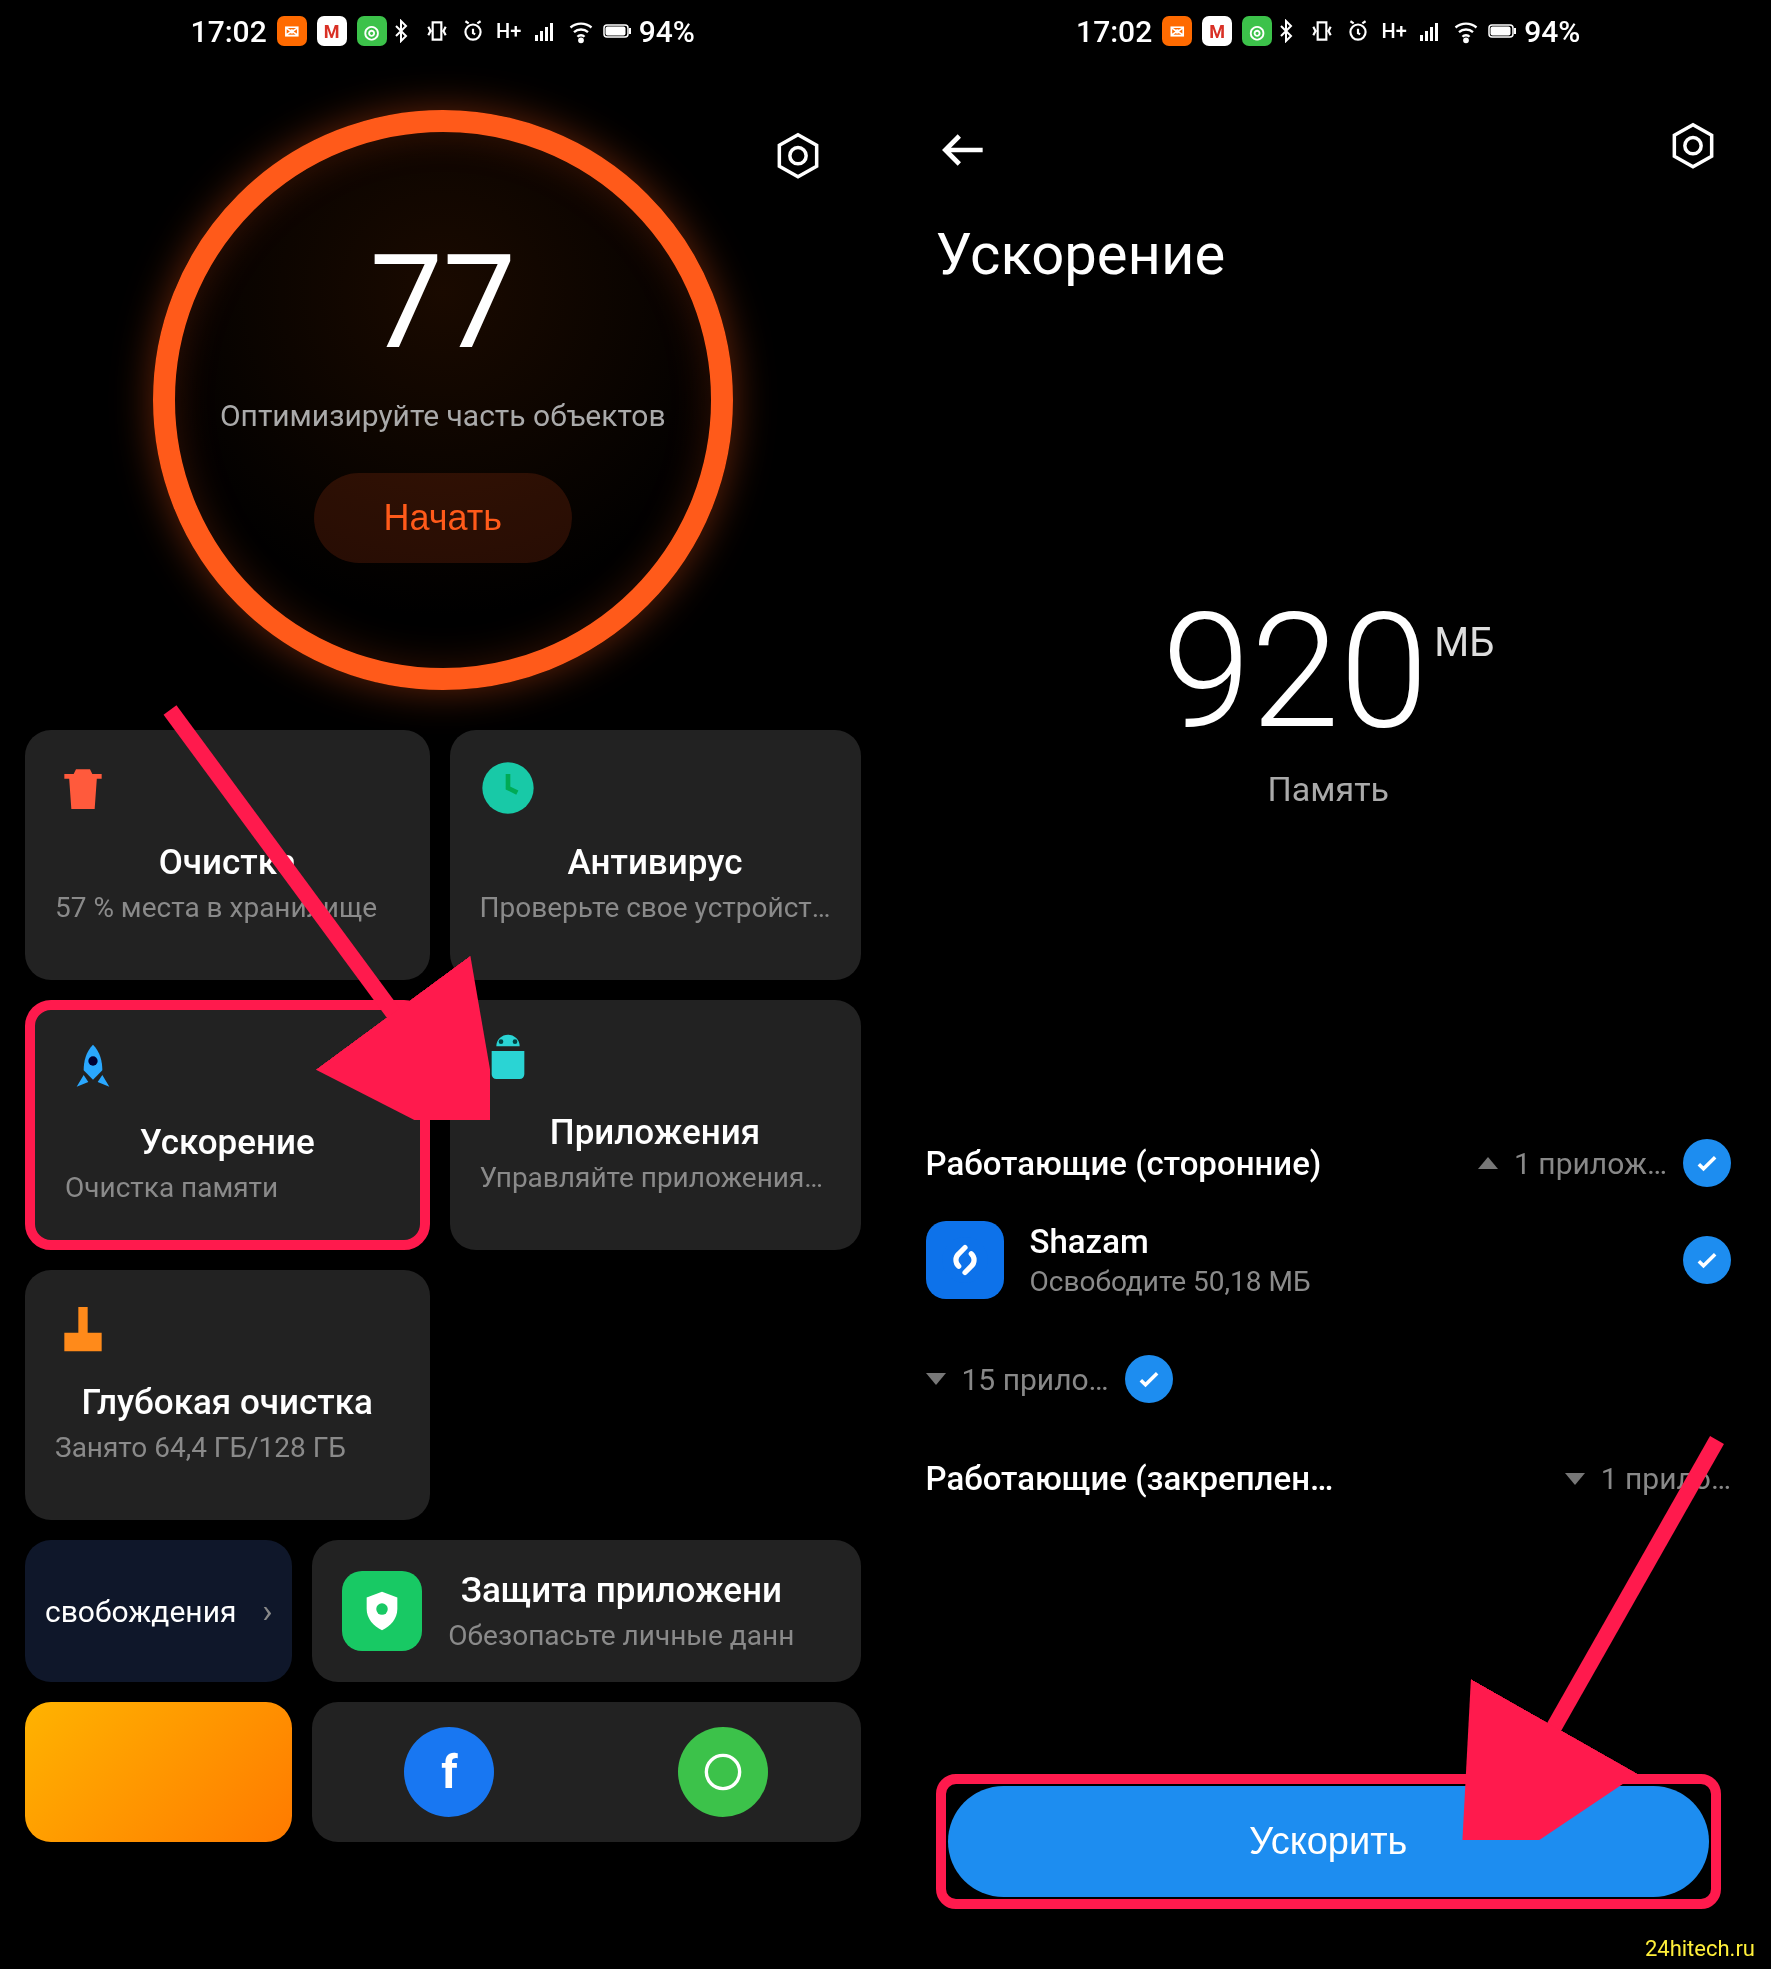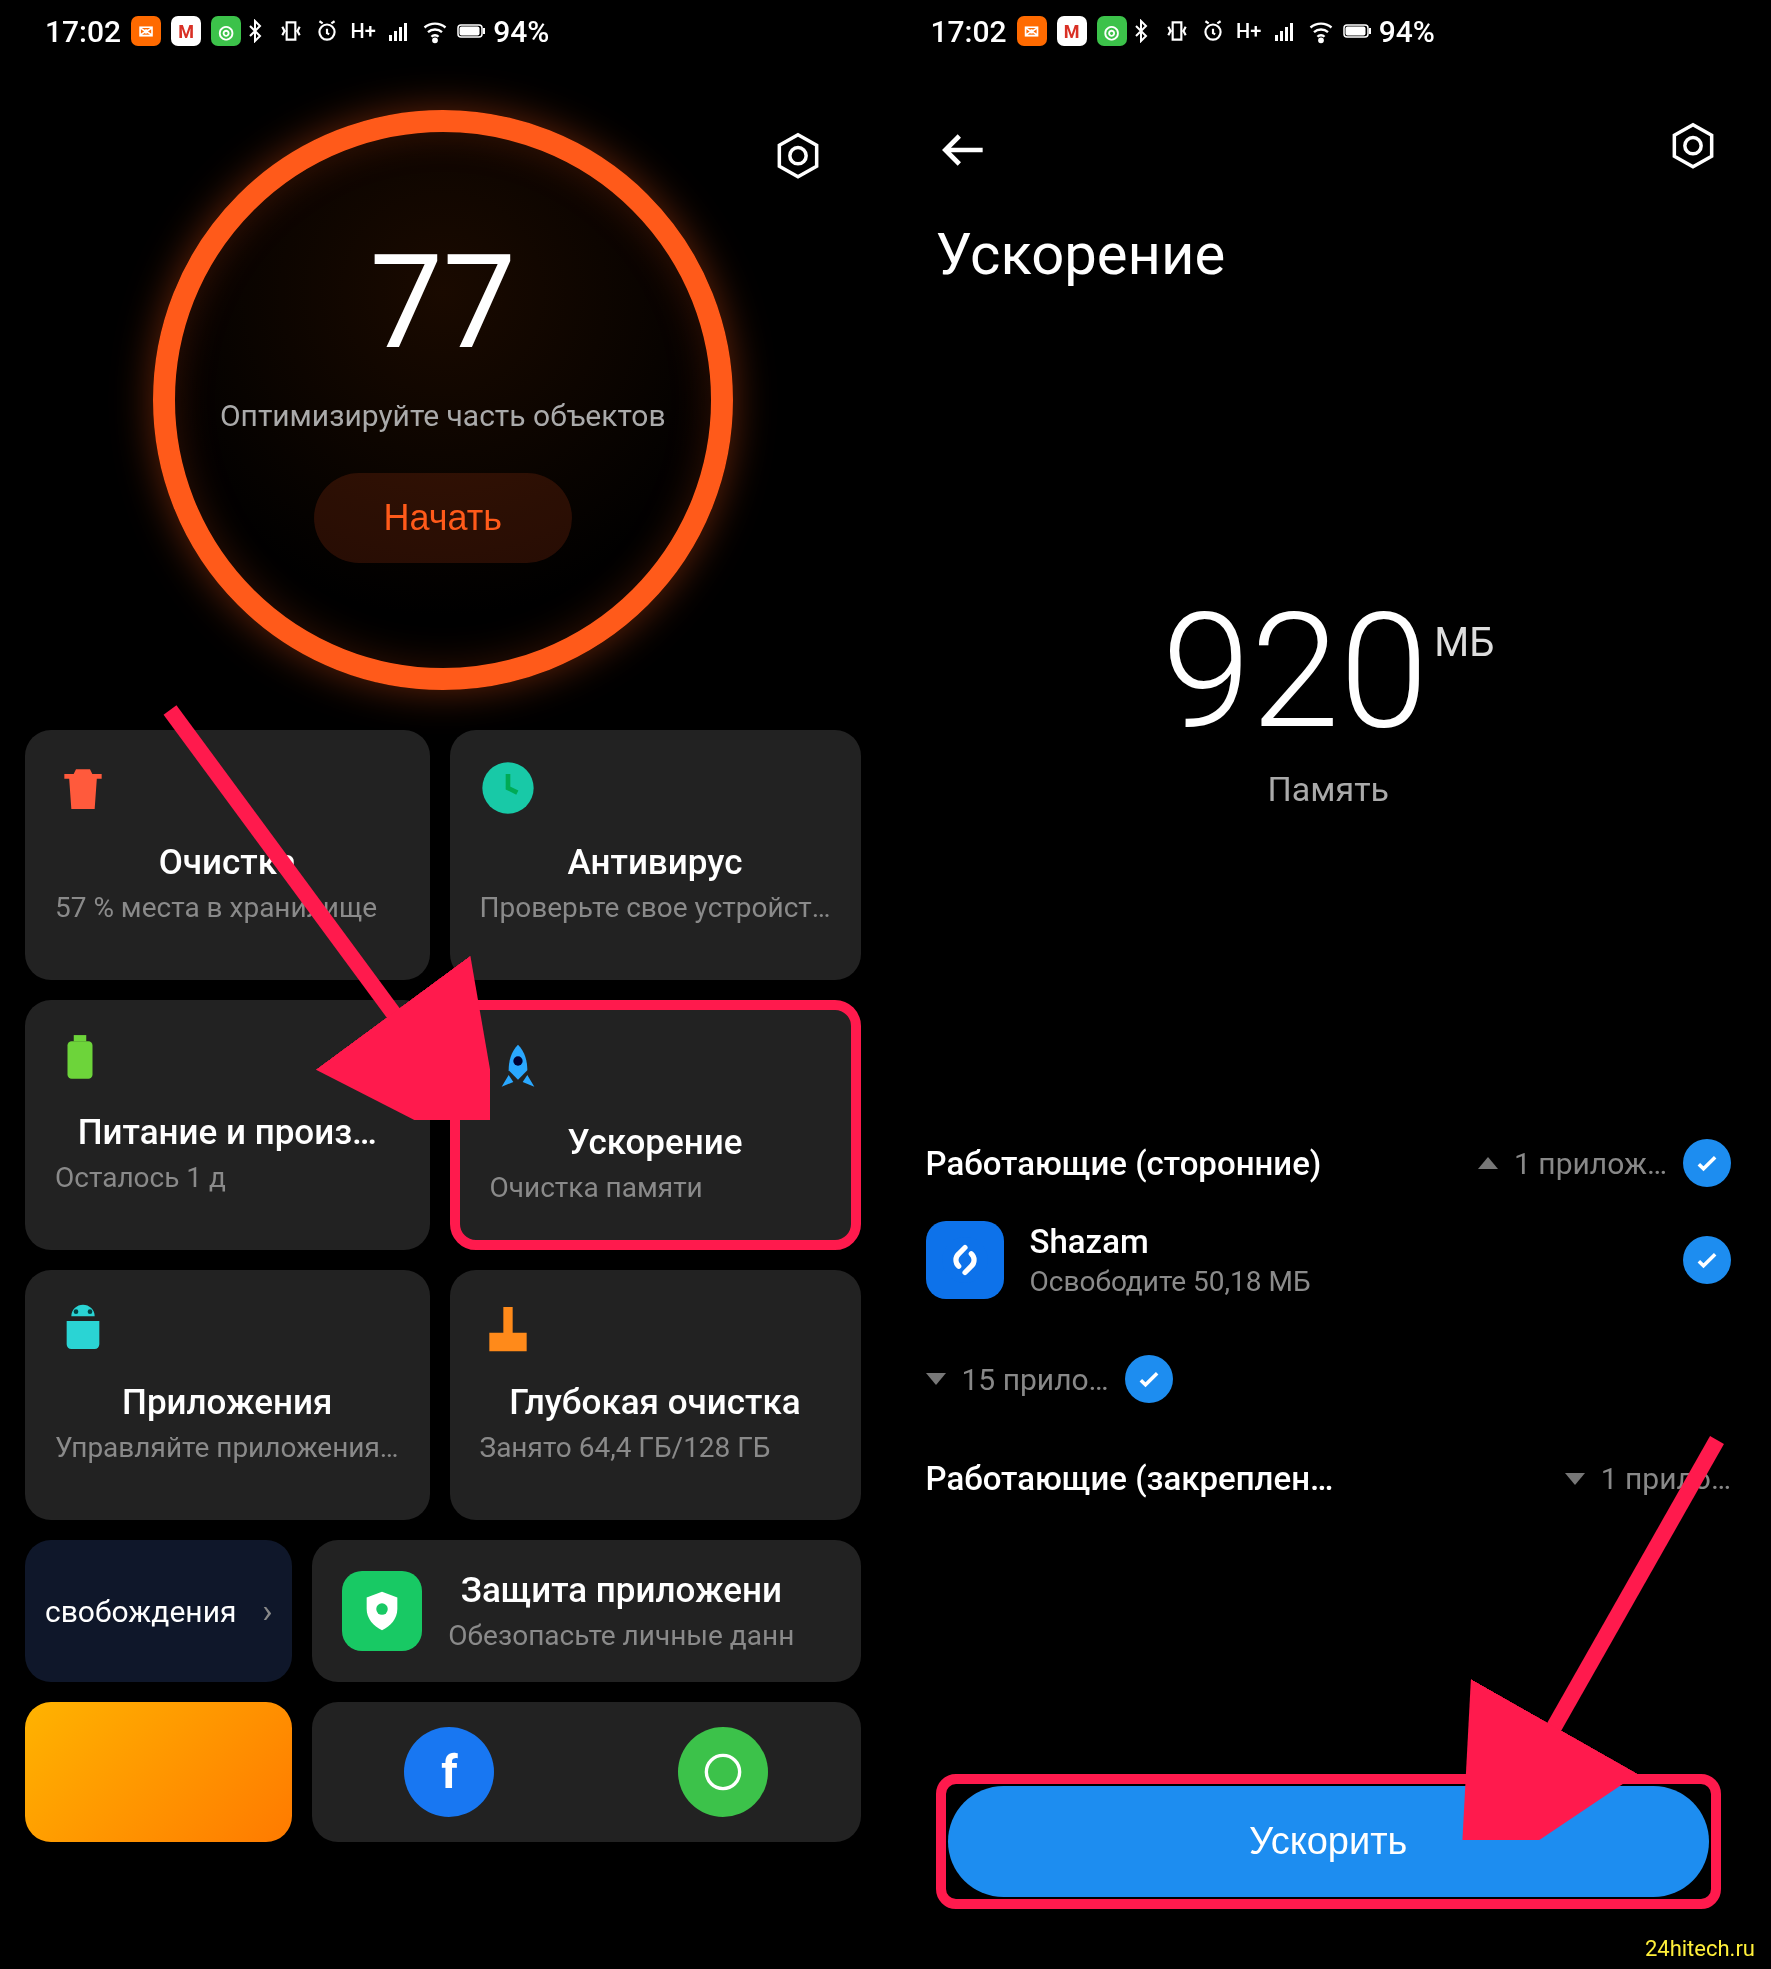--- a/index.html
+++ b/index.html
@@ -14,21 +14,21 @@
   }
   .screen {
     width: 50%;
     height: 100%;
     background: #000;
     position: relative;
     overflow: hidden;
   }
   .status-bar {
     display: flex;
-    justify-content: flex-start;
+    justify-content: center;
     align-items: center;
     padding: 12px 45px 10px;
     font-size: 30px;
     font-weight: 500;
     height: 60px;
   }
   .status-left { display: flex; align-items: center; gap: 10px; }
   .status-right { display: flex; align-items: center; gap: 8px; }
   .sbicon { width: 28px; height: 28px; display: inline-flex; align-items: center; justify-content: center; }
   .app-icon { width: 30px; height: 30px; border-radius: 7px; display: flex; align-items: center; justify-content: center; font-size: 18px; font-weight: bold; }
@@ -208,30 +208,20 @@
     <div class="tile">
       <div class="tile-icon">
         <svg viewBox="0 0 24 24" width="56" height="56">
             <circle cx="12" cy="12" r="11" fill="#18c9a7"></circle>
             <path d="M12 6v6l4 2" stroke="#0a5" stroke-width="2" fill="none"></path>
           </svg>
       </div>
       <div class="tile-title">Антивирус</div>
       <div class="tile-sub">Проверьте свое устройст…</div>
     </div>
-    <div class="tile">
-      <div class="tile-icon">
-        <svg viewBox="0 0 24 24" width="50" height="56" fill="#6dd43a">
-            <rect x="6" y="4" width="12" height="18" rx="2"></rect>
-            <rect x="9" y="1" width="6" height="3"></rect>
-          </svg>
-      </div>
-      <div class="tile-title">Питание и произ…</div>
-      <div class="tile-sub">Осталось 1 д</div>
-    </div>
     <div class="tile highlight-box">
       <div class="tile-icon">
         <svg viewBox="0 0 24 24" width="56" height="56" fill="#2aa8ff">
             <path d="M12 2c3 3 4 7 4 11l-4 4-4-4c0-4 1-8 4-11z"></path>
             <circle cx="12" cy="9" r="2" fill="#003"></circle>
             <path d="M8 15l-3 5 5-2M16 15l3 5-5-2"></path>
           </svg>
       </div>
       <div class="tile-title">Ускорение</div>
       <div class="tile-sub">Очистка памяти</div>

